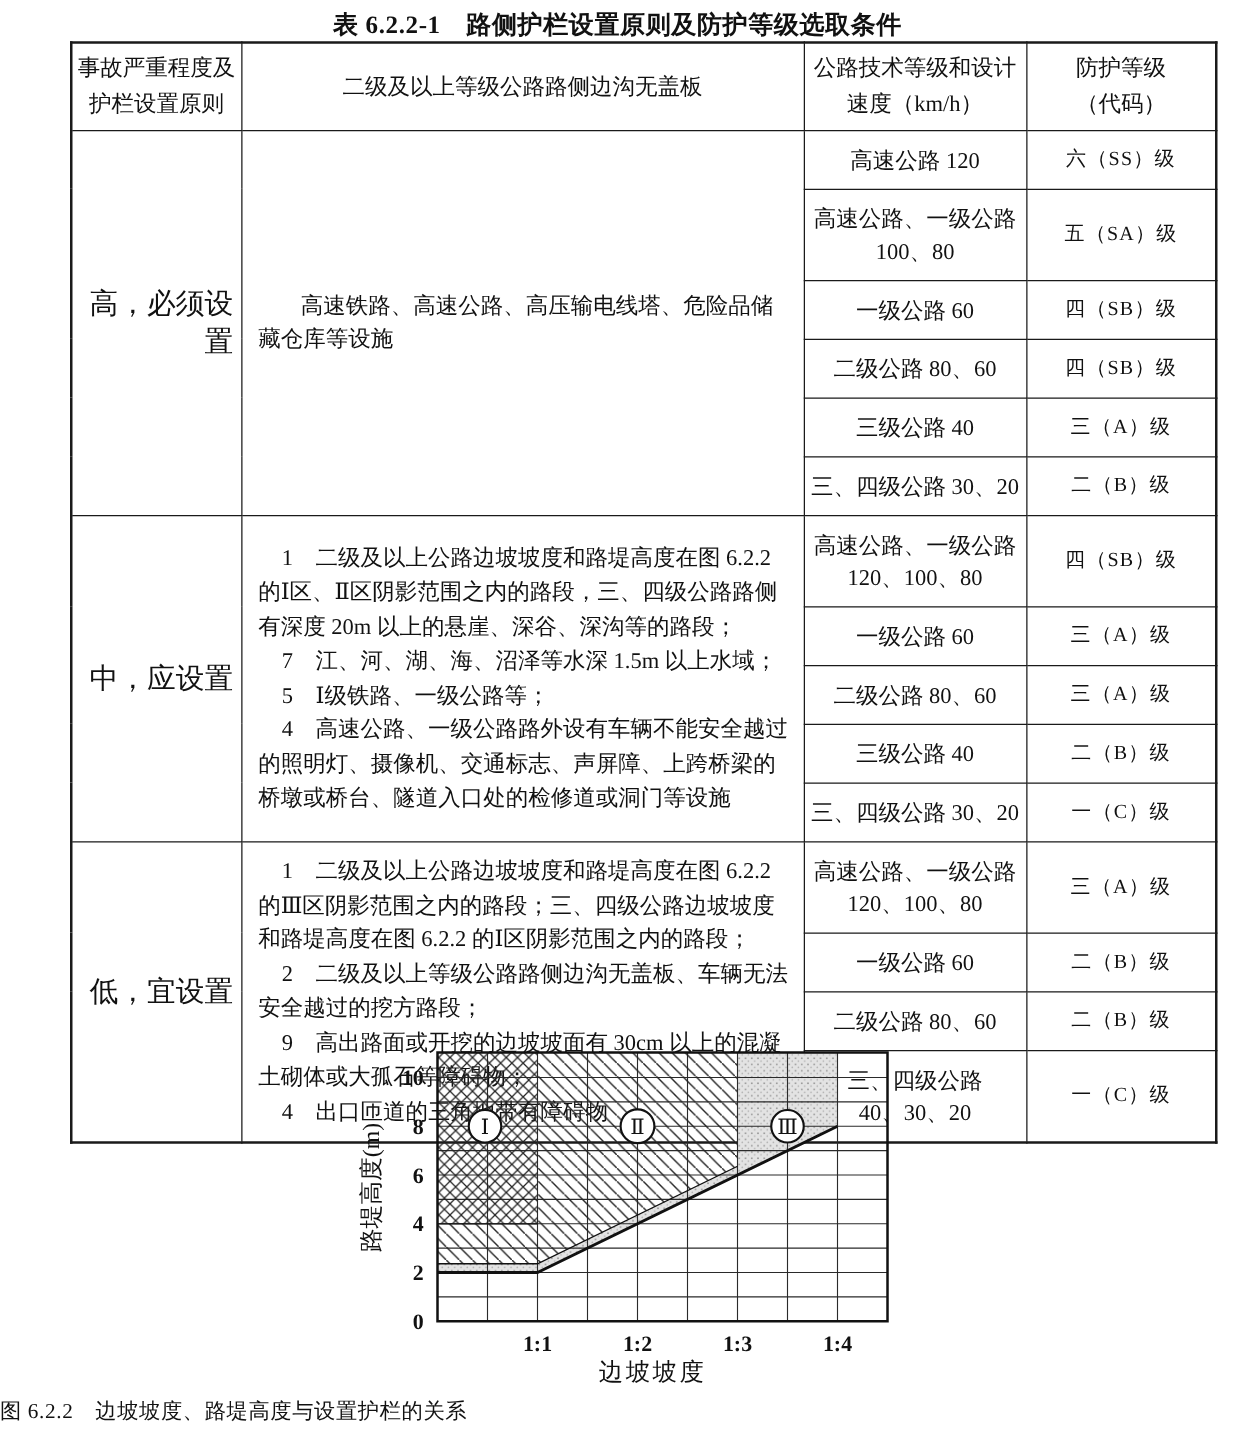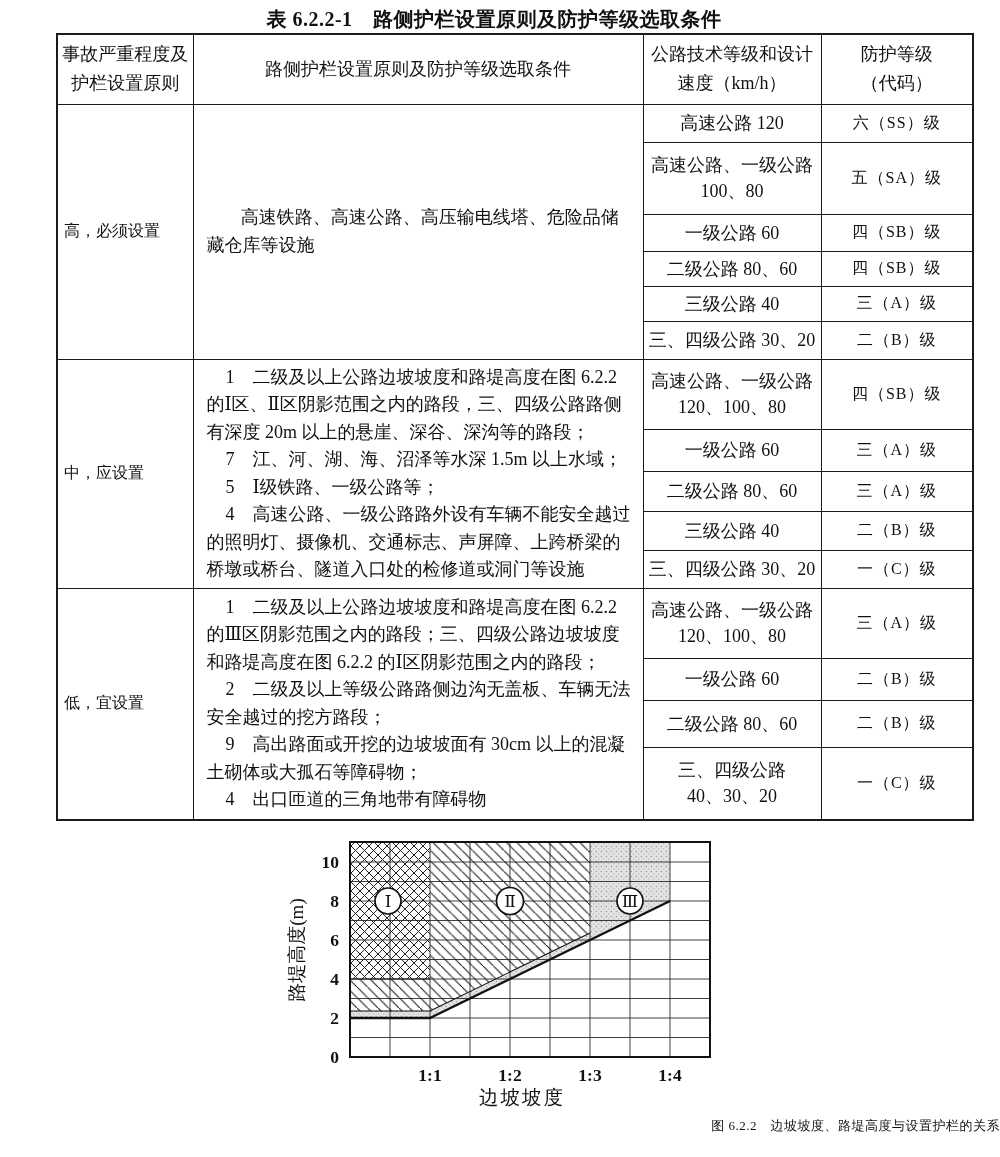--- a/index.html
+++ b/index.html
@@ -17,58 +17,58 @@
   }
   table.main,table.main td,table.main th{
     border:1px solid #1a1a1a;
   }
   table.main{border:2px solid #1a1a1a;}
   table.main th{
     font-weight:normal;font-size:18px;line-height:29px;text-align:center;
     white-space:pre-line;padding:2px 4px;
   }
   td.sev{
-    text-align:left;font-size:16px;padding:2px 6px;vertical-align:middle;
+    text-align:right;font-size:23px;padding:2px 6px;vertical-align:middle;
   }
   td.desc{
     font-size:18px;line-height:27.5px;padding:4px 12px 4px 13px;vertical-align:middle;
   }
   td.desc p{margin:0;text-indent:1.05em;}
   td.desc p.ind2{text-indent:1.9em;}
   td.road{
     text-align:center;font-size:18px;line-height:26px;white-space:pre-line;
-    padding:0 4px;vertical-align:middle;
+    padding:10px 4px;vertical-align:middle;
   }
   td.level{
     text-align:center;font-size:16px;padding:2px 4px;vertical-align:middle;
     letter-spacing:1px;
   }
   .fig-caption{
-    position:absolute;left:0;top:1117px;width:1000px;text-align:right;
-    font-size:13px;letter-spacing:0.5px;
+    position:absolute;left:0;top:1117px;width:1000px;text-align:left;
+    font-size:17px;letter-spacing:0.5px;
   }
   svg text{font-family:"Liberation Serif","DejaVu Serif",serif;fill:#111;}
 </style>
 </head>
 <body>
 
 <div class="doc-title">表 6.2.2-1　路侧护栏设置原则及防护等级选取条件</div>
 
 <table class="main">
   <colgroup>
     <col style="width:136px">
       <col style="width:450px">
       <col style="width:178px">
       <col style="width:152px">
   </colgroup>
   <tbody>
       <tr style="height:70px">
     <th>事故严重程度及
 护栏设置原则</th>
-    <th>路侧护栏设置原则及防护等级选取条件</th>
+    <th>二级及以上等级公路路侧边沟无盖板</th>
     <th>公路技术等级和设计
 速度（km/h）</th>
     <th>防护等级
 （代码）</th>
   </tr>
 
   <tr style="height:38px">
     <td class="sev" rowspan="6">高，必须设置</td>
     <td class="desc" rowspan="6">
       <p class="ind2">高速铁路、高速公路、高压输电线塔、危险品储藏仓库等设施</p>

